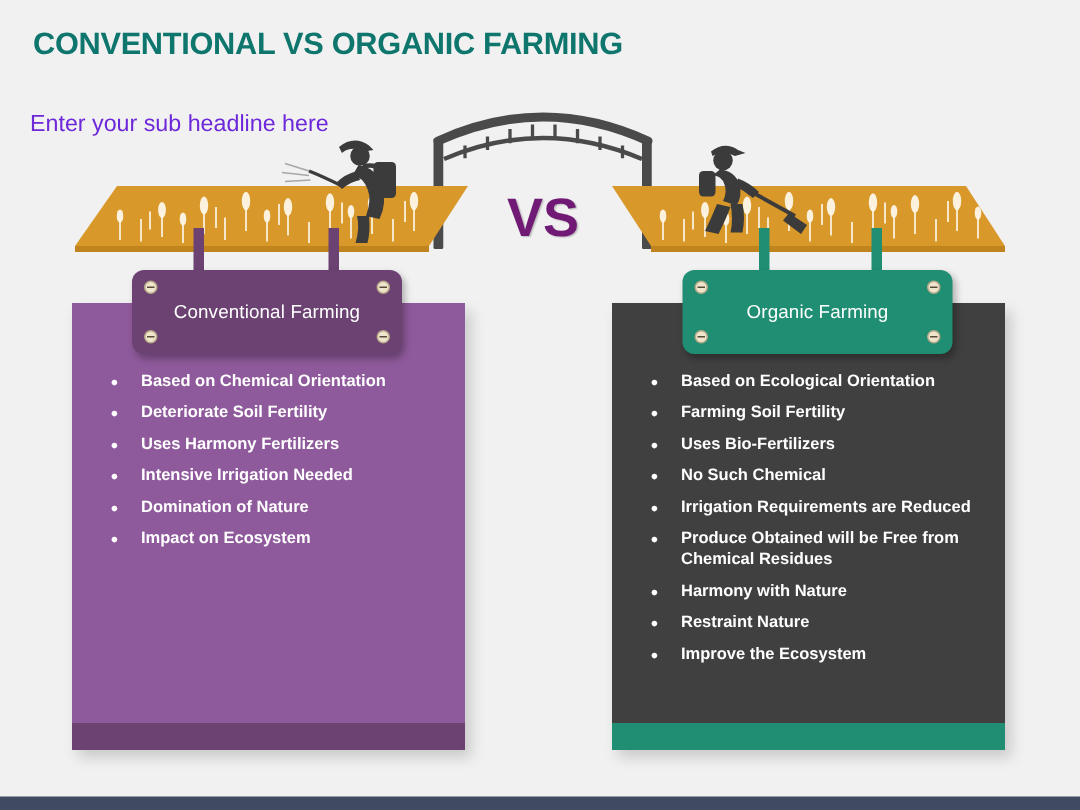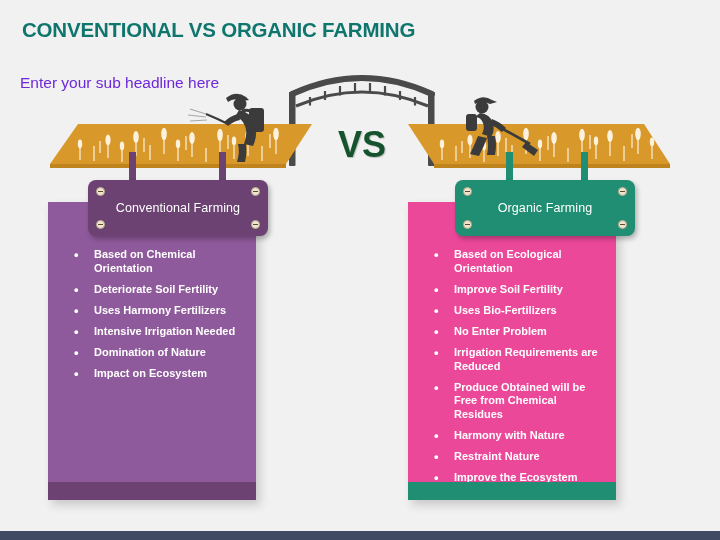--- a/index.html
+++ b/index.html
@@ -58,45 +58,45 @@
 
   
   #vs {
     position: absolute;
     left: 330px;
     top: 124px;
     width: 64px;
     text-align: center;
     font-size: 36px;
     font-weight: bold;
-    color: #14532d;
+    color: #701a75;
     letter-spacing: 0px;
     text-shadow: 1px 1px 1px rgba(0,0,0,0.22);
   }
 
   
   .field {
     position: absolute;
     top: 86px;
     width: 262px;
     height: 90px;
   }
   #field-left  { left: 50px; }
   #field-right { left: 408px; }
 
   
   .panel {
     position: absolute;
     top: 202px;
-    width: 208px;
+    width: 262px;
     height: 298px;
     box-shadow: 4px 5px 9px rgba(0,0,0,0.17);
   }
   #panel-left  { left: 48px;  background: #8f5a9b; }
-  #panel-right { left: 408px; background: #ec4899; }
+  #panel-right { left: 408px; background: #404040; }
 
   .panel-foot {
     position: absolute;
     left: 0;
     bottom: 0;
     width: 100%;
     height: 18px;
   }
   #panel-left  .panel-foot { background: #6b4272; }
   #panel-right .panel-foot { background: #1f8e72; }
@@ -378,23 +378,23 @@
         <li>Intensive Irrigation Needed</li>
         <li>Domination of Nature</li>
         <li>Impact on Ecosystem</li>
       </ul>
     <div class="panel-foot"></div>
   </div>
 
   <div id="panel-right" class="panel">
     <ul class="bullets" id="bullets-right">
         <li>Based on Ecological Orientation</li>
-        <li>Improve Soil Fertility</li>
+        <li>Farming Soil Fertility</li>
         <li>Uses Bio-Fertilizers</li>
-        <li>No Enter Problem</li>
+        <li>No Such Chemical</li>
         <li>Irrigation Requirements are Reduced</li>
         <li>Produce Obtained will be Free from Chemical Residues</li>
         <li>Harmony with Nature</li>
         <li>Restraint Nature</li>
         <li>Improve the Ecosystem</li>
       </ul>
     <div class="panel-foot"></div>
   </div>
 
   <div id="sign-left" class="sign">

